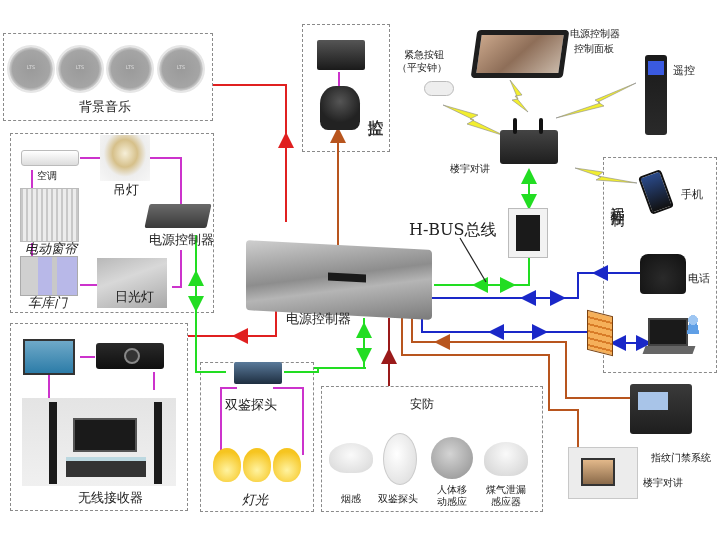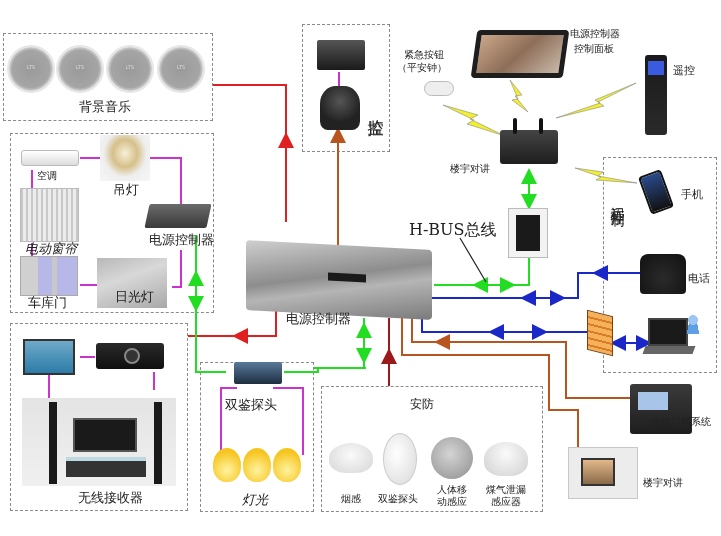--- a/index.html
+++ b/index.html
@@ -129,21 +129,21 @@
   </div>
 <div class="lbl" style="left:79px;top:100px;font-size:13px;">背景音乐</div>
 
 <div class="dev" style="left:21px;top:150px;width:58px;height:16px;background:linear-gradient(#ffffff,#dcdcdc);border:1px solid #bbb;border-radius:3px;"></div>
 <div class="lbl" style="left:37px;top:170px;font-size:10px;">空调</div>
 <div class="dev" style="left:100px;top:135px;width:50px;height:46px;background:radial-gradient(ellipse at 50% 40%,#f6efd8 0%,#d6c08a 35%,#eeeeee 60%,#f7f7f7 100%);"></div>
 <div class="lbl" style="left:113px;top:183px;font-size:13px;">吊灯</div>
 <div class="dev" style="left:20px;top:188px;width:59px;height:54px;background:repeating-linear-gradient(90deg,#c8c8c8 0 2px,#ececec 2px 5px);border:1px solid #bbb;"></div>
 <div class="lbl" style="left:25px;top:242px;font-size:13px;font-style:italic;">电动窗帘</div>
 <div class="dev" style="left:20px;top:256px;width:58px;height:40px;background:linear-gradient(90deg,#d0d0d0 0 30%,#b8b8e8 30% 55%,#c8c8c8 55% 65%,#b8b8e8 65% 100%);border:1px solid #aaa;"></div>
-<div class="lbl" style="left:28px;top:296px;font-size:13px;">车库门</div>
+<div class="lbl" style="left:28px;top:296px;font-size:13px;font-style:italic;">车库门</div>
 <div class="dev" style="left:97px;top:258px;width:70px;height:50px;background:linear-gradient(160deg,#b8b8b8 0%,#d8d8d8 40%,#a8a8a8 100%);"></div>
 <div class="lbl" style="left:115px;top:290px;font-size:13px;">日光灯</div>
 <div class="dev" style="left:147px;top:204px;width:62px;height:24px;background:linear-gradient(#6a6a6a,#3a3a3a);border-radius:2px;transform:skewX(-12deg);"></div>
 <div class="lbl" style="left:149px;top:233px;font-size:13px;">电源控制器</div>
 
 <div class="dev" style="left:317px;top:40px;width:48px;height:30px;background:linear-gradient(#555,#1a1a1a);border-radius:2px;"></div>
 <div class="dev" style="left:320px;top:86px;width:40px;height:44px;background:radial-gradient(circle at 50% 35%,#555 0%,#222 60%);border-radius:40% 40% 20% 20%;"></div>
 <div class="lbl lbl-lg vert" style="left:366px;top:106px;font-size:16px;">监控</div>
 
 <div class="lbl" style="left:404px;top:49px;font-size:10px;">紧急按钮</div>
@@ -208,17 +208,17 @@
 <div class="dev" style="left:431px;top:437px;width:42px;height:42px;background:radial-gradient(circle at 45% 40%,#d4d4d4,#8e8e8e);border-radius:50%;"></div>
 <div class="lbl" style="left:437px;top:484px;font-size:10px;text-align:right;white-space:pre;">人体移
 动感应</div>
 <div class="dev" style="left:484px;top:442px;width:44px;height:34px;background:radial-gradient(ellipse at 50% 35%,#fafafa,#d0d0d0);border-radius:50% 50% 40% 40%;"></div>
 <div class="lbl" style="left:486px;top:484px;font-size:10px;text-align:center;white-space:pre;">煤气泄漏
 感应器</div>
 
 <div class="dev" style="left:630px;top:384px;width:62px;height:50px;background:linear-gradient(#3a3a3a,#1e1e1e);border-radius:3px;">
     <div style="margin:8px 0 0 8px;width:30px;height:18px;background:#a8c4e8;"></div>
   </div>
-<div class="lbl" style="left:651px;top:416px;font-size:10px;font-family:Liberation Serif, serif;">指纹门禁系统</div>
+<div class="lbl" style="left:651px;top:452px;font-size:10px;font-family:Liberation Serif, serif;">指纹门禁系统</div>
 <div class="dev" style="left:568px;top:447px;width:70px;height:52px;background:#ececec;border:1px solid #c8c8c8;">
     <div style="margin:10px 0 0 12px;width:34px;height:28px;background:linear-gradient(#e2b88a,#8a6a4a);border:2px solid #333;"></div>
   </div>
 <div class="lbl" style="left:643px;top:477px;font-size:10px;">楼宇对讲</div>
 
 </body></html>

